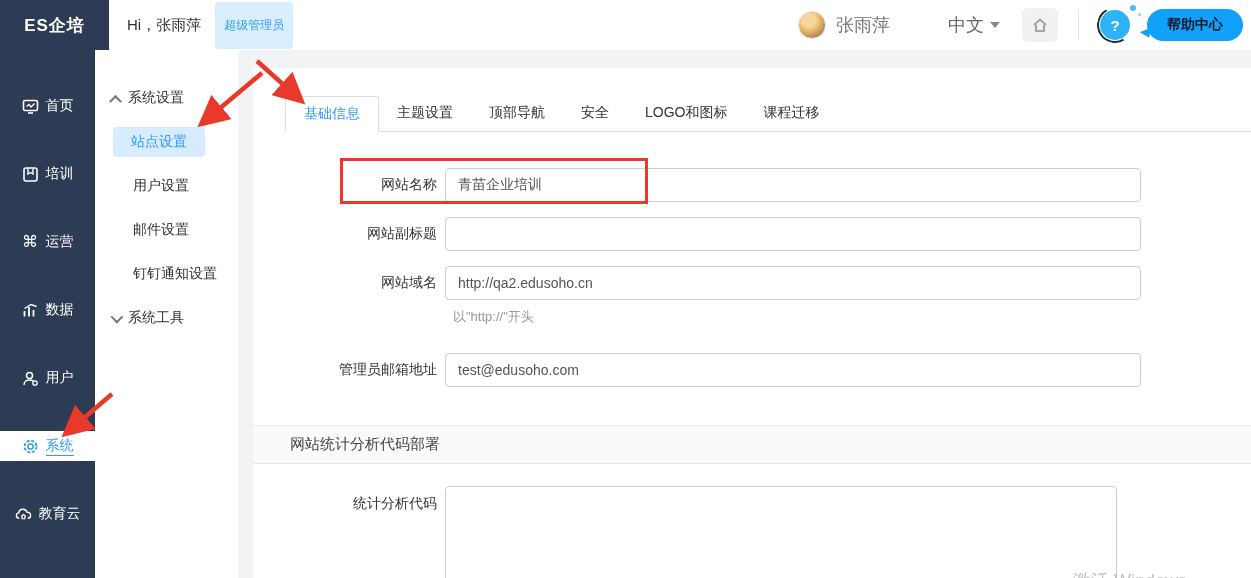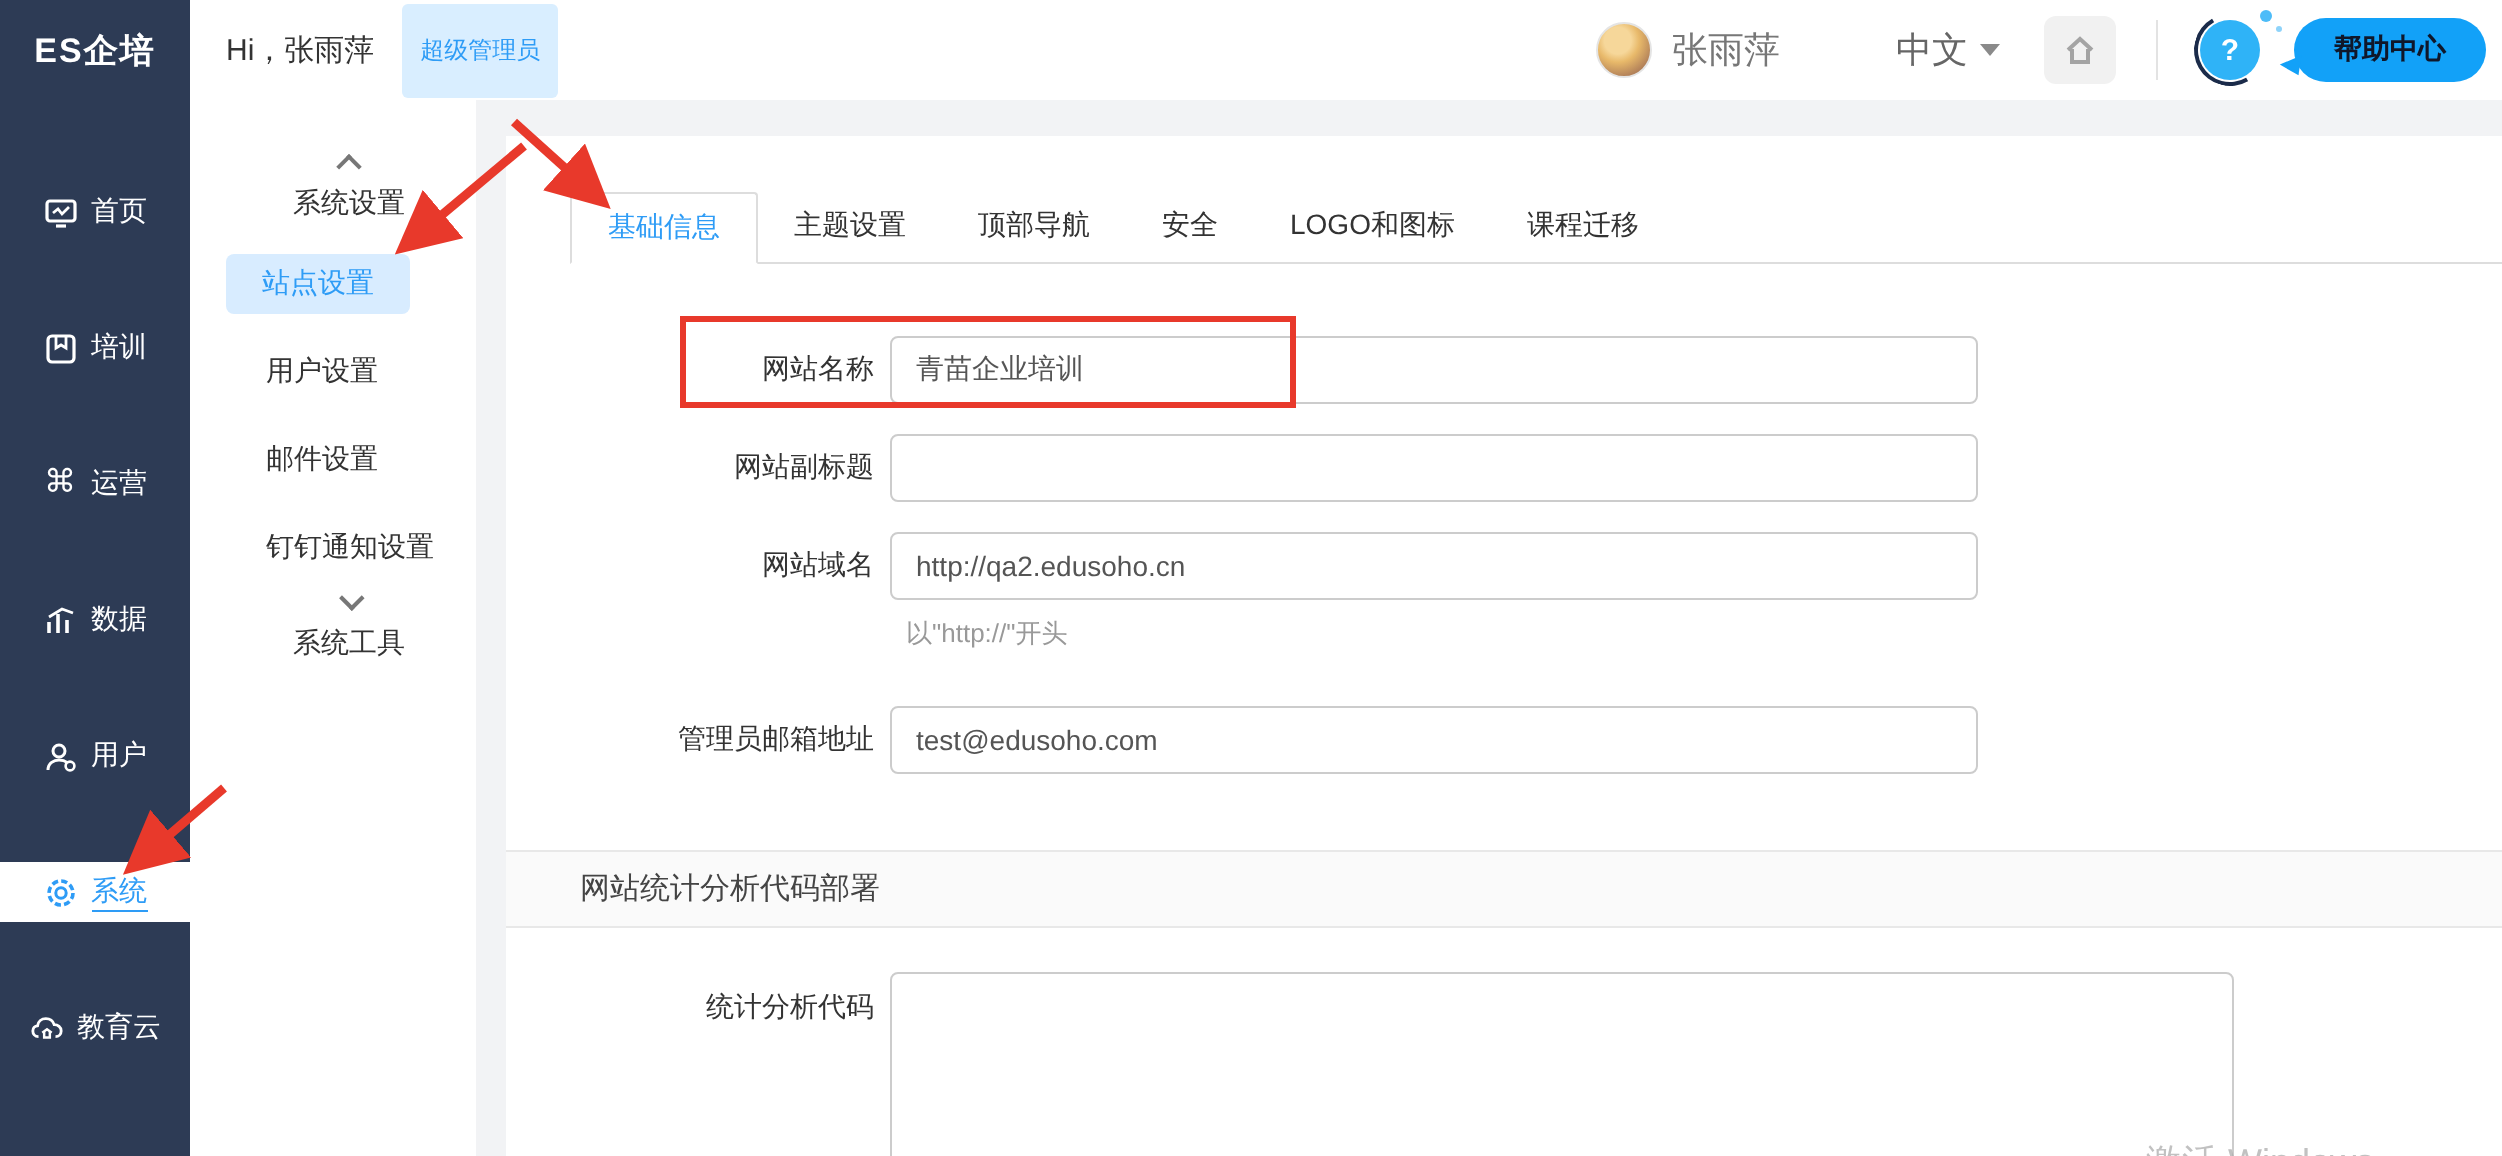--- a/index.html
+++ b/index.html
@@ -2,21 +2,21 @@
 <html><head>
 <meta charset="utf-8">
 <style>
   * { margin:0; padding:0; box-sizing:border-box; }
   html,body { background:#e9eaed; }
   body { font-family:"Liberation Sans","DejaVu Sans",sans-serif; }
   .app { position:relative; width:1251px; height:578px; background:#f2f3f5; overflow:hidden; margin:0 auto; }
 
   
   .header { position:absolute; top:0; left:0; right:0; height:50px; background:#fff; display:flex; align-items:center; z-index:5; }
-  .logo { width:95px; height:50px; background:#2d3b55; color:#fff; font-size:17px; font-weight:bold; display:flex; align-items:center; justify-content:center; letter-spacing:1px; flex:0 0 auto; }
+  .logo { width:109px; height:50px; background:#2d3b55; color:#fff; font-size:17px; font-weight:bold; display:flex; align-items:center; justify-content:center; letter-spacing:1px; flex:0 0 auto; }
   .greeting { margin-left:18px; font-size:15px; color:#333; }
   .role-badge { margin-left:14px; background:#d9eeff; color:#2e9cf6; font-size:12px; padding:15px 9px; border-radius:3px; }
   .h-right { margin-left:auto; display:flex; align-items:center; }
   .avatar { width:28px; height:28px; border-radius:50%; background:radial-gradient(circle at 38% 32%, #f6d79a 0 28%, #e8b96a 45%, #b4835a 75%, #8a6647); border:1px solid #e4e4e4; }
   .user-name { margin-left:10px; font-size:18px; color:#777; }
   .lang { margin-left:58px; font-size:18px; color:#666; display:flex; align-items:center; gap:6px; cursor:pointer; }
   .caret-down-sm { width:0; height:0; border-left:5px solid transparent; border-right:5px solid transparent; border-top:6px solid #8a8a8a; }
   .home-btn { margin-left:22px; width:36px; height:34px; background:#f1f1f1; border-radius:6px; display:flex; align-items:center; justify-content:center; cursor:pointer; }
   .h-divider { width:1px; height:30px; background:#e3e3e3; margin:0 18px 0 20px; }
   .q-wrap { position:relative; width:36px; height:36px; flex:0 0 auto; }
@@ -31,38 +31,38 @@
   .sidebar { position:absolute; top:50px; left:0; width:95px; bottom:0; background:#2d3b55; padding-top:22px; z-index:4; }
   .side-item { height:68px; display:flex; align-items:center; justify-content:center; color:#fff; cursor:pointer; }
   .side-inner { display:flex; align-items:center; justify-content:center; gap:7px; width:100%; height:30px; font-size:14px; }
   .side-item.active .side-inner { background:#fff; color:#2e9cf6;text-align:right; }
   .side-item.active .side-label { border-bottom:1px solid #2e9cf6; }
   .side-icon { display:flex; align-items:center; justify-content:center; width:17px; height:17px; }
   .cmd-glyph { font-size:16px; line-height:1; }
 
   
   .submenu { position:absolute; top:50px; left:95px; width:143px; bottom:0; background:#fff; padding-top:26px; z-index:4; }
-  .sub-group { display:flex; align-items:center; gap:8px; padding-left:16px; height:44px; font-size:14px; color:#333; cursor:pointer;flex-direction:column; }
+  .sub-group { display:flex; align-items:center; gap:8px; padding-left:16px; height:44px; font-size:14px; color:#333; cursor:pointer; }
   .sub-item { height:44px; display:flex; align-items:center; font-size:14px; color:#333; padding-left:38px; cursor:pointer; }
   .sub-item.active { padding-left:0; }
   .sub-item.active .pill { margin-left:18px; background:#d8ecff; color:#2e9cf6; padding:6px 18px; border-radius:4px; }
   .chev { width:9px; height:9px; border-right:2px solid #777; border-bottom:2px solid #777; flex:0 0 auto; }
   .chev.up { transform:rotate(-135deg) translate(-2px,-2px); }
   .chev.down { transform:rotate(45deg) translateY(-2px); }
 
   
   .page { position:absolute; left:238px; top:50px; right:0; bottom:0; background:#f2f3f5; }
   .card { position:absolute; left:15px; top:18px; right:0; bottom:0; background:#fff; overflow:hidden; }
   .tabs { margin:28px 0 0 32px; display:flex; border-bottom:1px solid #ddd; }
   .tab { padding:8px 18px; font-size:14px; color:#333; cursor:pointer; position:relative; }
   .tab.active { color:#2e9cf6; border:1px solid #ddd; border-bottom:1px solid #fff; margin-bottom:-1px; border-radius:2px 2px 0 0; background:#fff; }
   .form { margin-top:36px; }
   .frow { display:flex; align-items:center; margin-bottom:15px; }
   .flabel { width:192px; text-align:right; font-size:14px; color:#333; padding-right:8px; flex:0 0 auto; }
-  .finput { width:544px; height:34px; border:1px solid #ccc; border-radius:4px; padding:0 12px; font-size:14px; color:#555; font-family:"Liberation Sans","DejaVu Sans",sans-serif; outline:none; background:#fff; }
+  .finput { width:696px; height:34px; border:1px solid #ccc; border-radius:4px; padding:0 12px; font-size:14px; color:#555; font-family:"Liberation Sans","DejaVu Sans",sans-serif; outline:none; background:#fff; }
   .fhint { margin:-7px 0 0 200px; font-size:13px; color:#999; }
   .gap-lg { height:27px; }
   .section-band { margin-top:38px; background:#fafafa; border-top:1px solid #e8e8e8; border-bottom:1px solid #e8e8e8; padding:9px 0 9px 37px; font-size:15px; color:#444; }
   .frow.area { align-items:flex-start; margin-top:22px; }
   .frow.area .flabel { padding-top:9px; }
   .ftextarea { width:672px; height:120px; border:1px solid #ccc; border-radius:4px; padding:8px 12px; font-size:14px; color:#555; font-family:"Liberation Sans","DejaVu Sans",sans-serif; resize:none; outline:none; }
 
   
   .annotations { position:absolute; inset:0; width:1251px; height:578px; pointer-events:none; z-index:20; }
   .red-box { position:absolute; left:340px; top:158px; width:308px; height:46px; border:3px solid #e8392b; z-index:20; pointer-events:none; }

